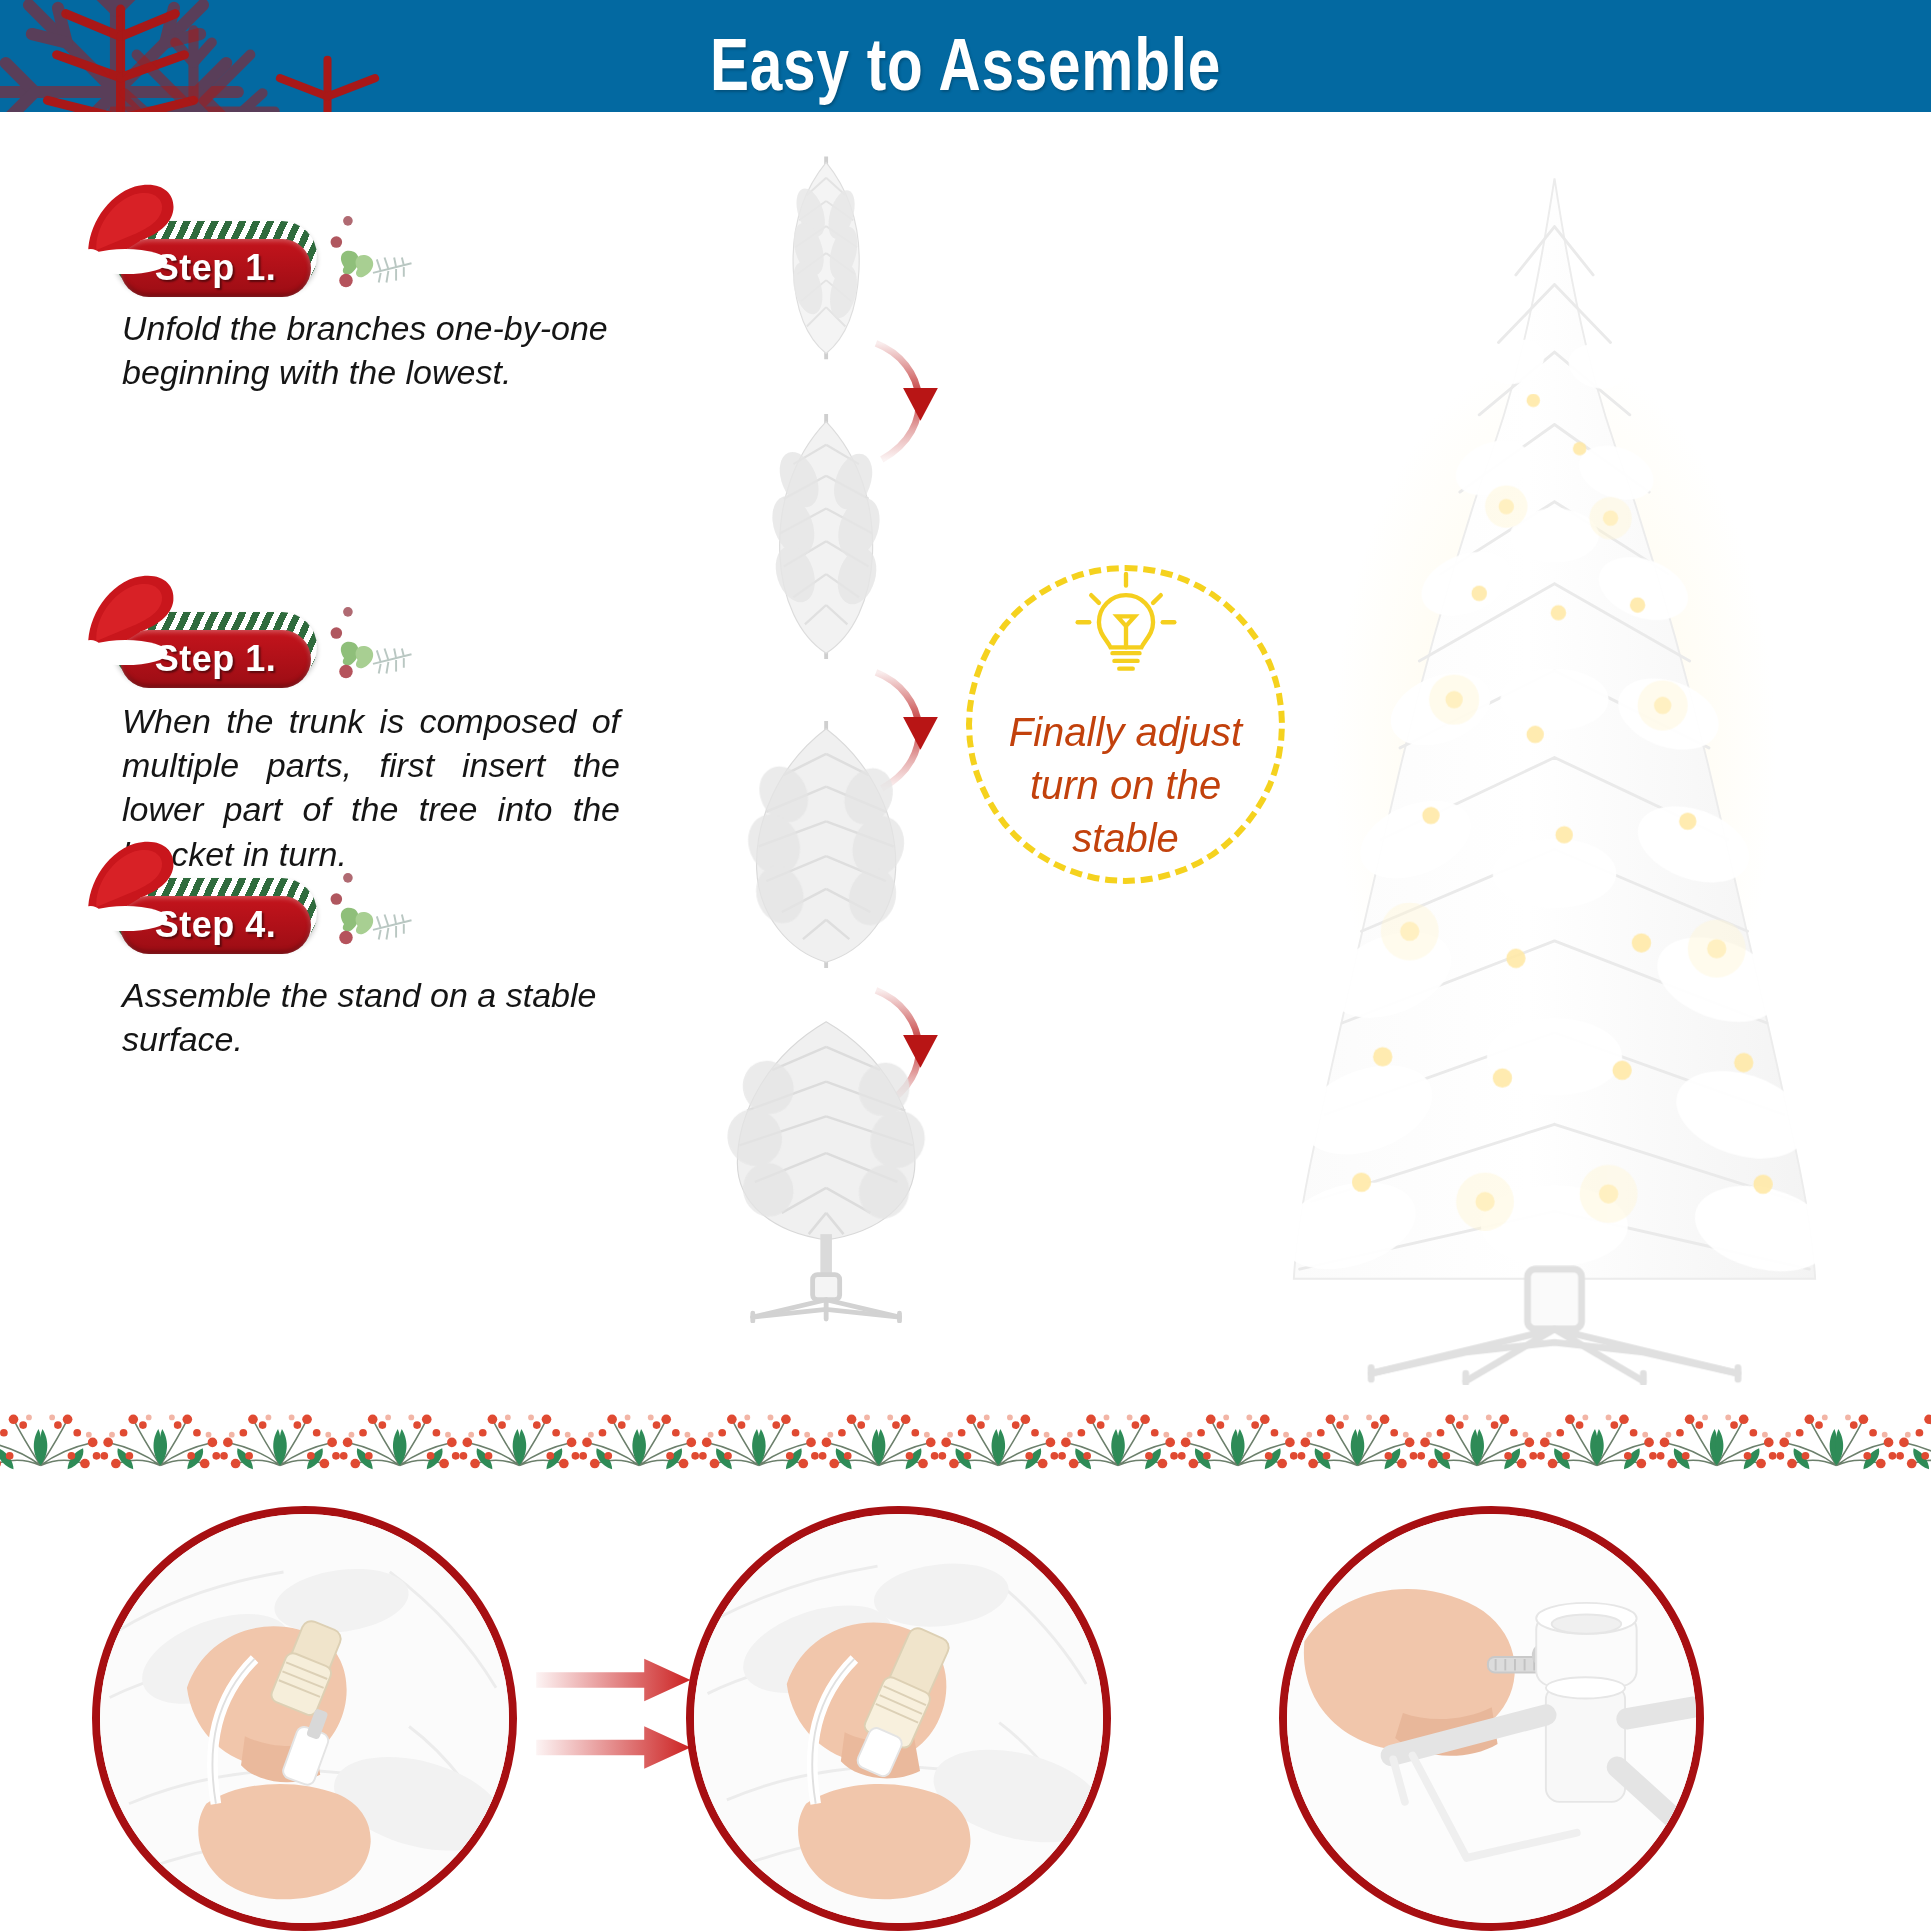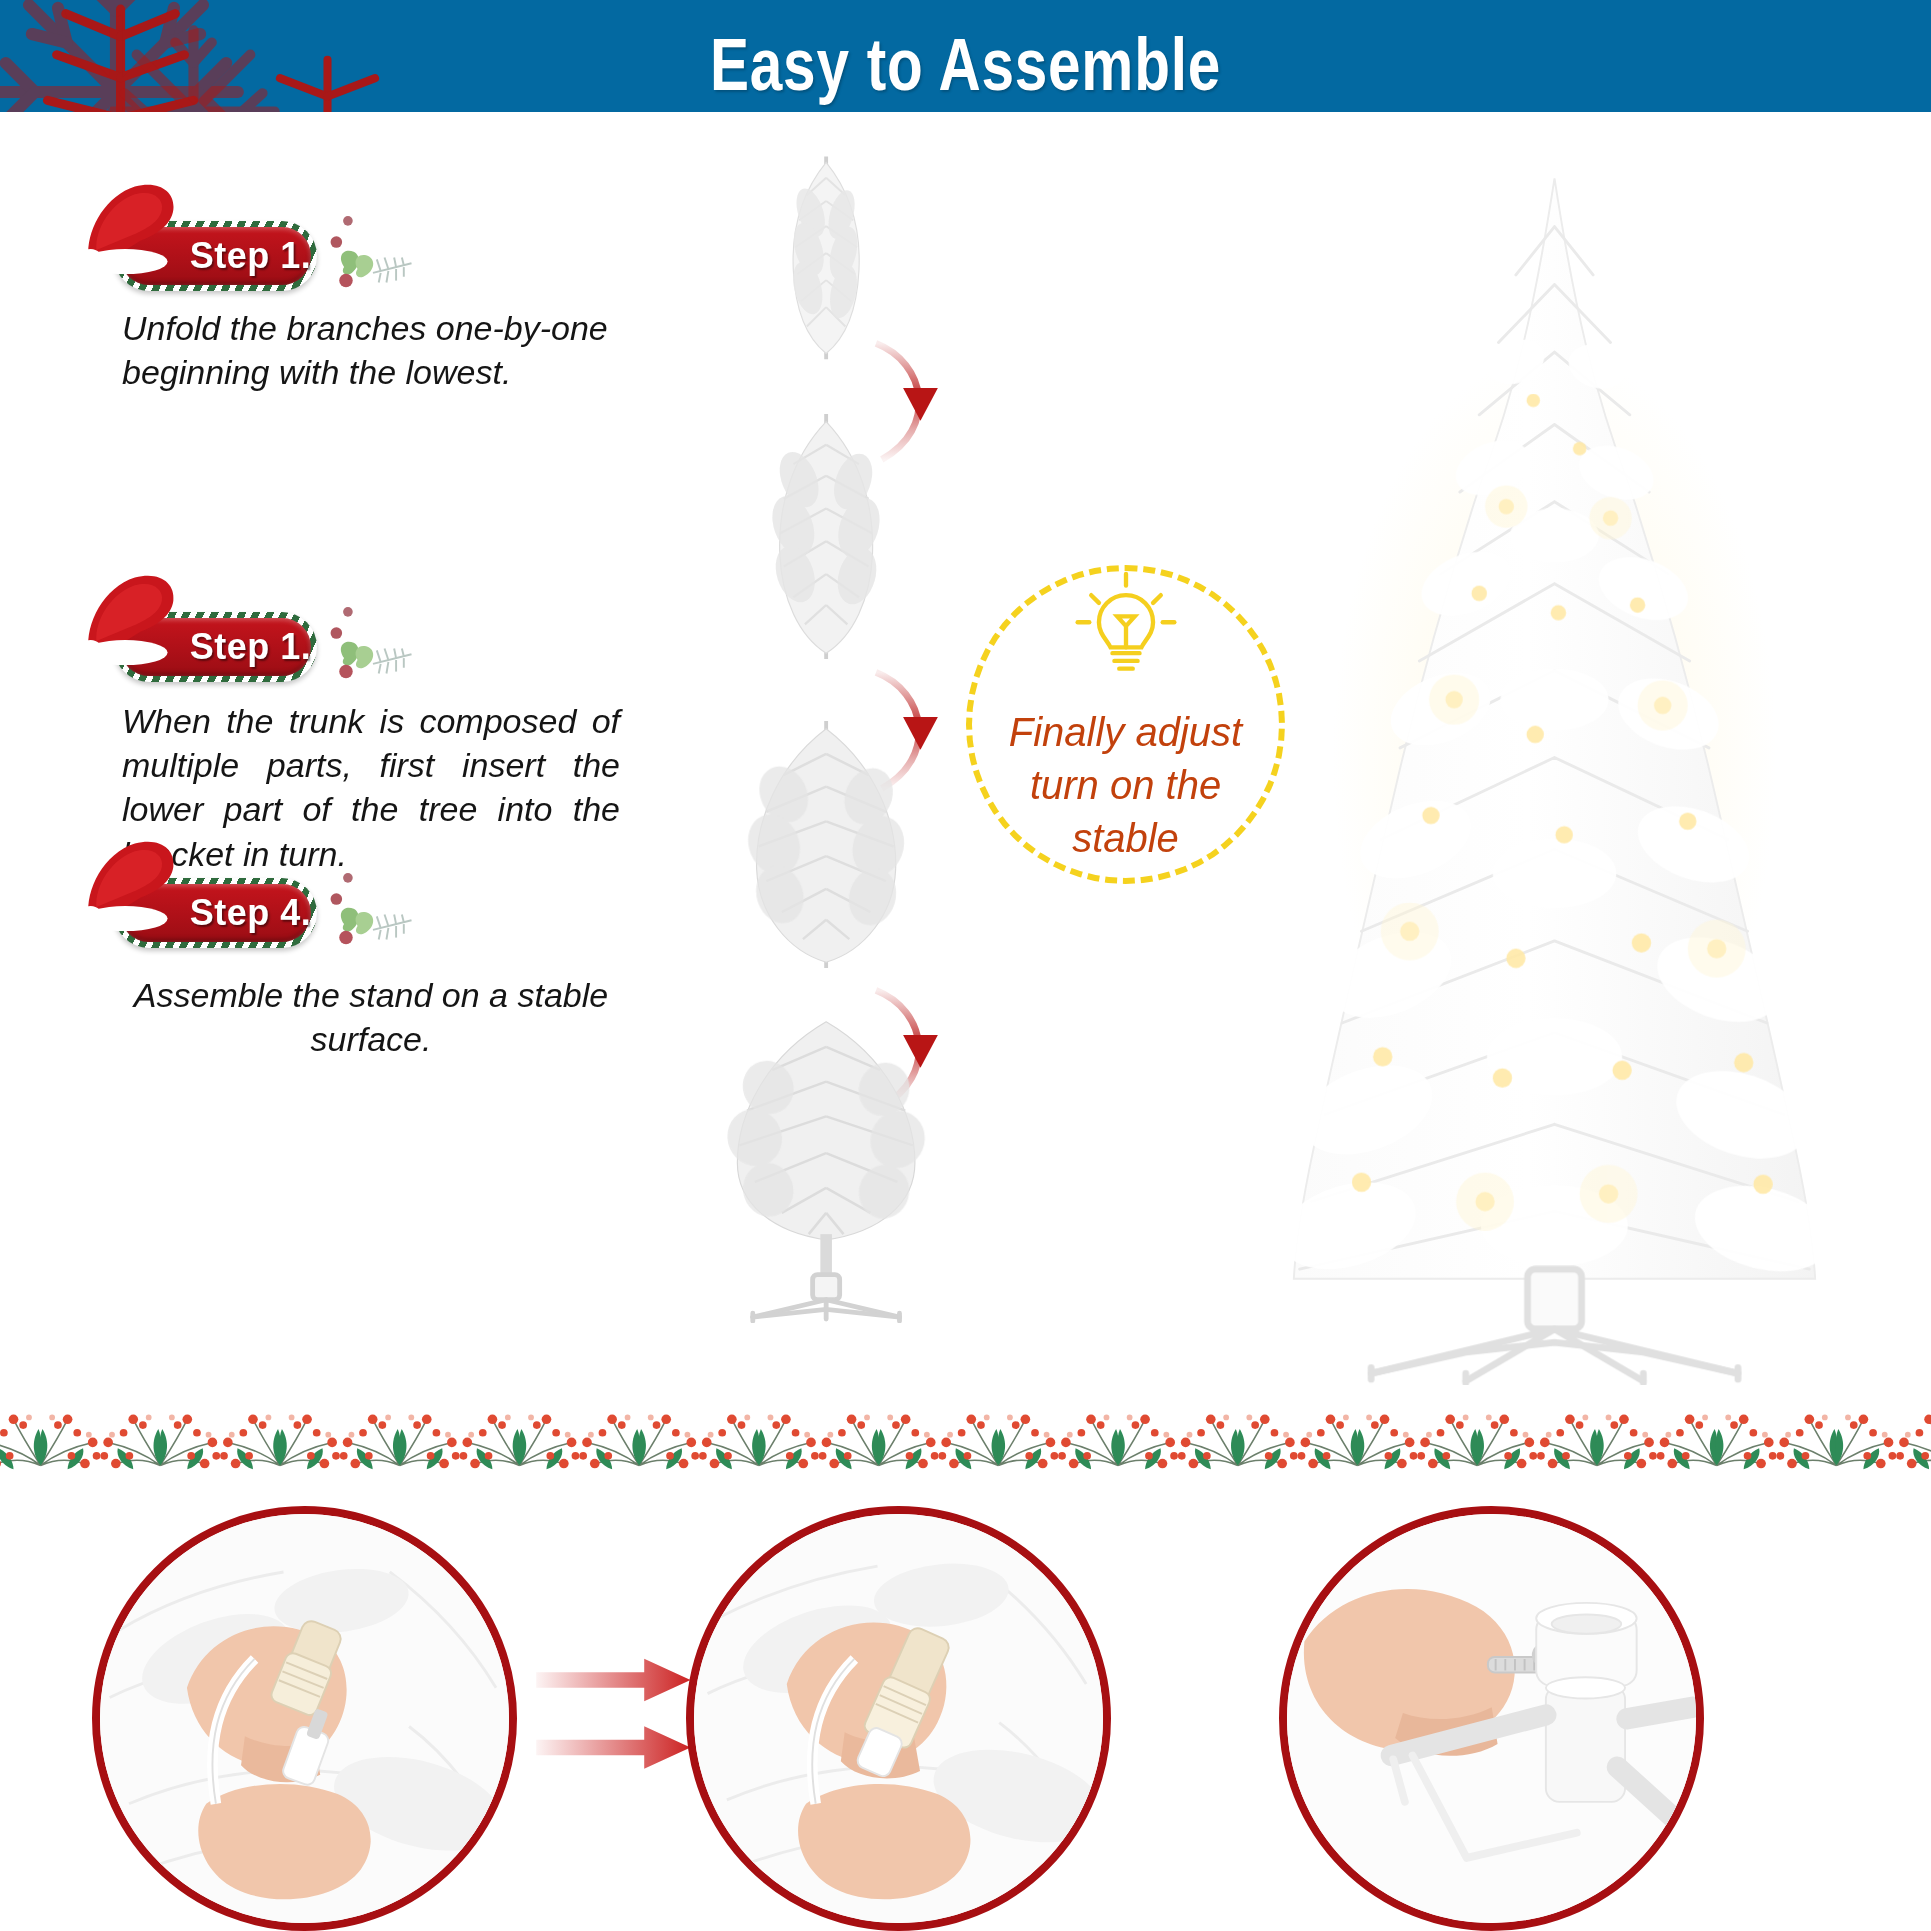--- a/index.html
+++ b/index.html
@@ -51,42 +51,43 @@
     background:#2f6b3d;
     padding:5.8px;
     z-index:3;
     box-shadow:0 2.9px 4.8px rgba(0,0,0,.22);
     background-image:repeating-linear-gradient(115deg,#2f6b3d 0 6.8px,#ffffff 6.8px 12.6px);
   }
   .badge-inner {
     width:100%; height:100%;
     border-radius:29px;
     background:linear-gradient(180deg,#c4141c 0%,#ae1018 55%,#9b0d14 100%);
-    display:flex; align-items:center; justify-content:flex-end;
+    display:flex; align-items:center; justify-content:center;
     box-shadow:inset 0 1.9px 4.8px rgba(255,255,255,.30), inset 0 -2.9px 5.8px rgba(0,0,0,.28);
+    margin-top:12px;
   }
   .badge-label {
     color:#ffffff; font-size:36px; font-weight:bold;
     text-shadow:1.9px 1.9px 1.9px rgba(0,0,0,.45);
     letter-spacing:0.5px;
     white-space:nowrap;
   }
   .holly-deco { position:absolute; left:319px; top:42px; width:106px; height:87px; z-index:2; }
 
   .step-text {
     position:absolute; left:122px;
     width:498px;
     color:#151515;
     font-size:34px;
     line-height:1.30;
     font-style:italic;
   }
   .step-1 .step-text { top:135px; }
   .step-2 .step-text { top:137px; text-align:justify; }
-  .step-3 .step-text { top:145px;text-align:center; }
+  .step-3 .step-text { top:145px; }
 
   
   .sequence { position:absolute; left:637px; top:145px; width:406px; height:1226px; }
   .seq-stage { position:absolute; left:0; width:386px; }
   .seq-arrow { position:absolute; width:145px; height:145px; }
 
   
   .tip-circle {
     position:absolute; left:966px; top:565px;
     width:319px; height:319px; border-radius:50%;

